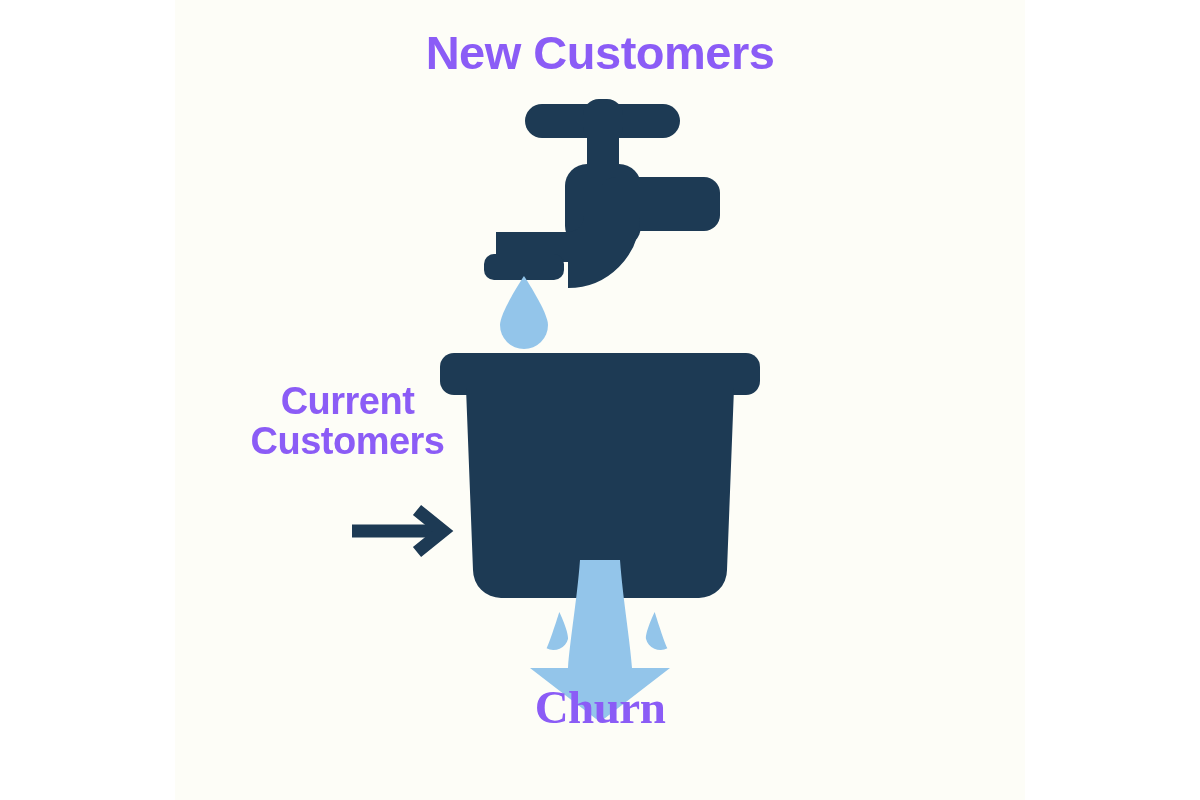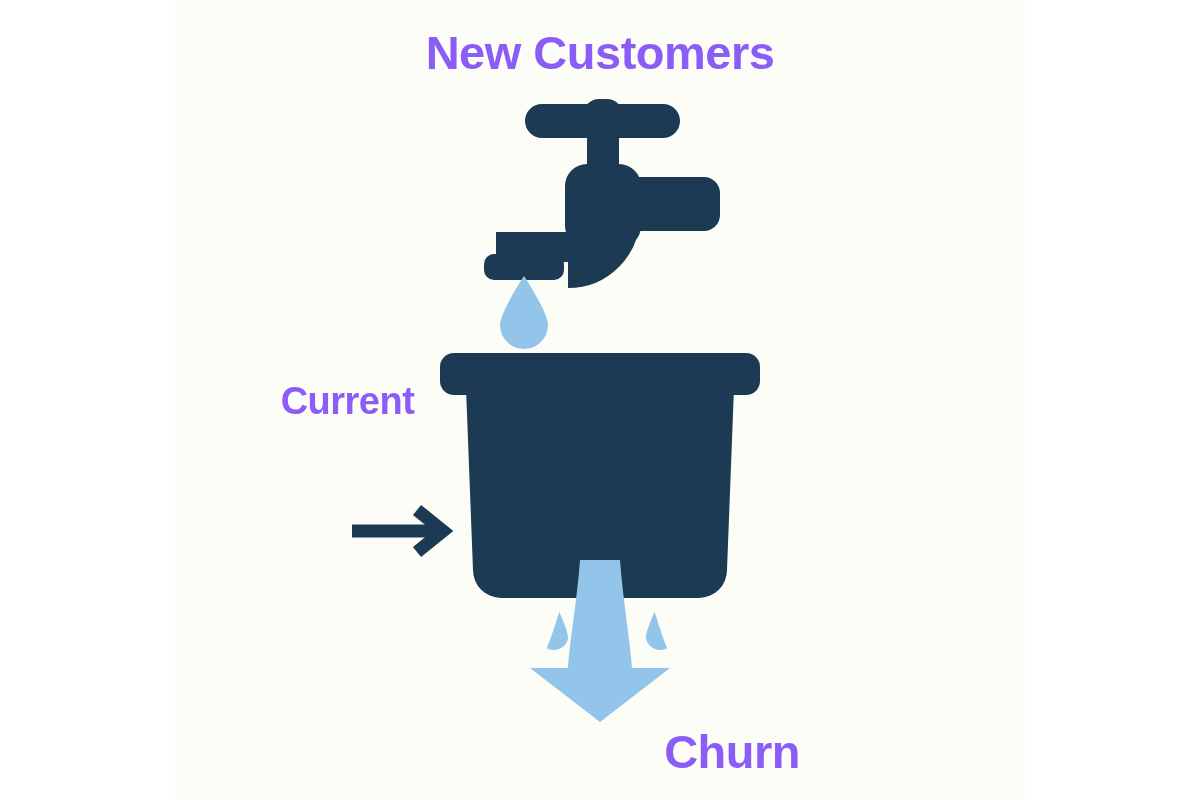--- a/index.html
+++ b/index.html
@@ -49,24 +49,25 @@
   }
   #label-current-customers {
     left: 235px;
     top: 381px;
     width: 225px;
     text-align: center;
     font-size: 38px;
   }
   #label-churn {
     left: 400px;
-    top: 727px;
+    top: 683px;
     width: 400px;
-    text-align: right;
+    text-align: center;
     font-size: 47px;
+    font-family: Liberation Serif, serif;
   }
 </style>
 </head>
 <body>
 
 <div id="stage">
 
   <div id="canvas-panel"></div>
 
   <svg id="diagram" viewBox="0 0 1200 800" aria-hidden="true">
@@ -149,17 +150,17 @@
 
     <g>
       <line x1="352" y1="531" x2="437" y2="531" stroke="#1d3a54" stroke-width="13" stroke-linecap="butt"></line>
       <polyline points="417,510 443,531 417,552" fill="none" stroke="#1d3a54" stroke-width="13" stroke-linecap="butt" stroke-linejoin="miter"></polyline>
     </g>
 
   </svg>
 
   <div class="label" id="label-new-customers">New Customers</div>
 
-  <div class="label" id="label-current-customers"><span>Current</span><br></div>
+  <div class="label" id="label-current-customers"><span>Current</span><br><span>Customers</span></div>
 
   <div class="label" id="label-churn">Churn</div>
 
 </div>
 
 </body></html>

